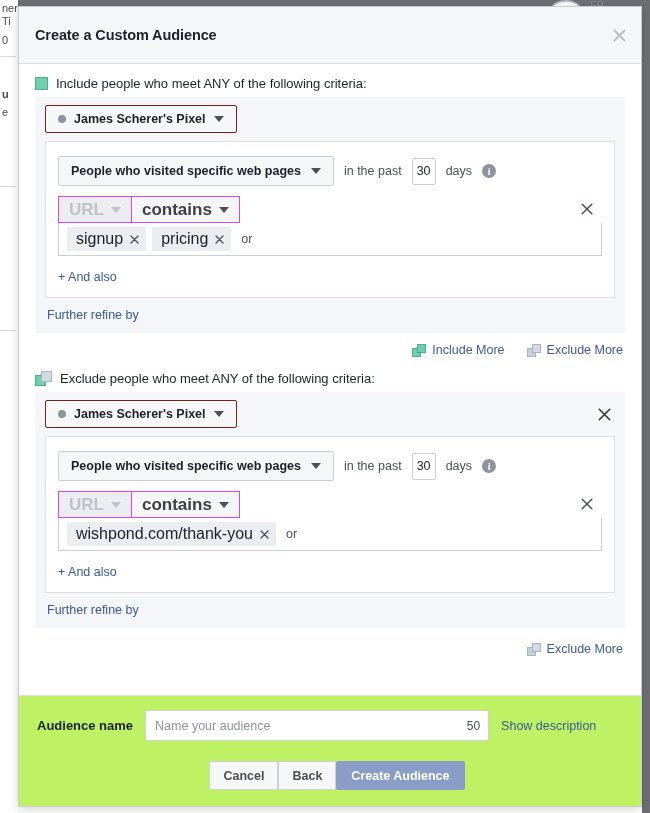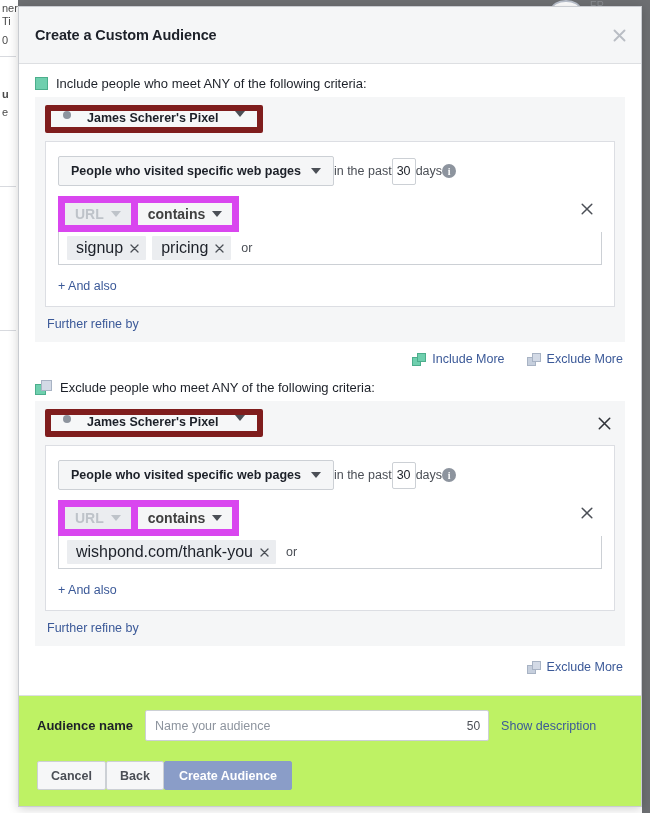--- a/index.html
+++ b/index.html
@@ -140,26 +140,26 @@
     margin: 0 16px;
     padding: 8px 10px 10px 10px;
     position: relative;
   }
   .panel-row-top {
     display: flex; align-items: center;
     position: relative;
   }
 
   .pixel-select {
-    display: inline-flex; 
-    gap: 16px;
+    display: inline-flex; align-items: center;
+    gap: 8px;
     height: 28px;
     padding: 0 12px;
     background: #f6f7f8;
-    border: 6px solid #7f1d1d;
+    border: 1px solid #7f1d1d;
     border-radius: 2px;
     cursor: pointer;
   }
   .pixel-dot {
     width: 8px; height: 8px; border-radius: 50%;
     background: #8d949e;
     flex: 0 0 auto;
   }
   .pixel-name {
     font-size: 12.5px; font-weight: bold; color: #1d2129;
@@ -185,20 +185,21 @@
 
   
   .rule-card {
     margin-top: 8px;
     background: #ffffff;
     border: 1px solid #dcdee3;
     padding: 14px 12px 12px 12px;
   }
   .rule-line {
     display: flex; align-items: center;
+    gap: 10px;
   }
   .type-select {
     display: inline-flex; align-items: center; gap: 10px;
     height: 30px;
     padding: 0 12px;
     background: #f5f6f7;
     border: 1px solid #ccd0d5;
     border-radius: 2px;
     cursor: pointer;
   }
@@ -231,26 +232,26 @@
     cursor: pointer;
   }
 
   
   .cond-group {
     margin-top: 10px;
     position: relative;
   }
   .cond-tabs { display: flex; }
   .cond-tab {
-    height: 36px;
+    height: 27px;
     padding: 0 10px;
     display: inline-flex; align-items: center; gap: 7px;
-    border: 7px solid #d946ef;
+    border: 1px solid #d946ef;
     background: #ebedf0;
-    font-size: 14px;
+    font-size: 17px;
     cursor: pointer;
   }
   .cond-tab.disabled {
     color: #bec3c9;
     font-weight: bold;
     background: #ebedf0;
   }
   .cond-tab.active {
     background: #f5f6f7;
     border-left: none;
@@ -348,21 +349,21 @@
   .char-count {
     position: absolute; right: 9px; top: 50%;
     transform: translateY(-50%);
     font-size: 12px; color: #4b4f56;
     pointer-events: none;
   }
   .show-desc {
     font-size: 12.5px; color: #3b5998; cursor: pointer; white-space: nowrap;
   }
   .btn-row {
-    display: flex; align-items: center; justify-content: flex-start;
+    display: flex; align-items: center; justify-content: center;
     margin-top: 20px;
   }
   .btn {
     font-family: "Liberation Sans", sans-serif;
     font-size: 12.5px;
     font-weight: bold;
     border-radius: 2px;
     cursor: pointer;
     height: 29px;
     padding: 0 13px;

